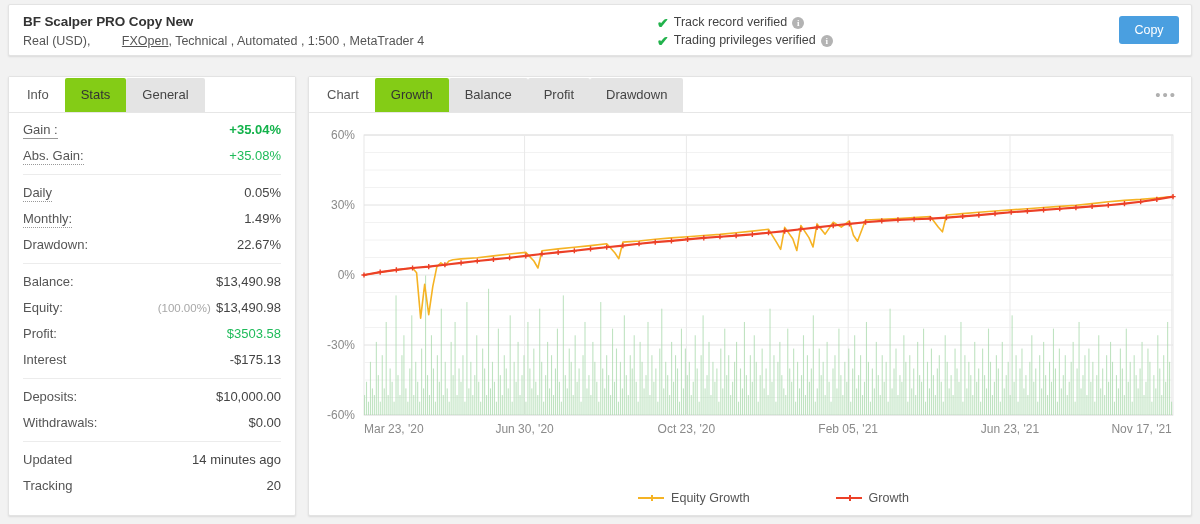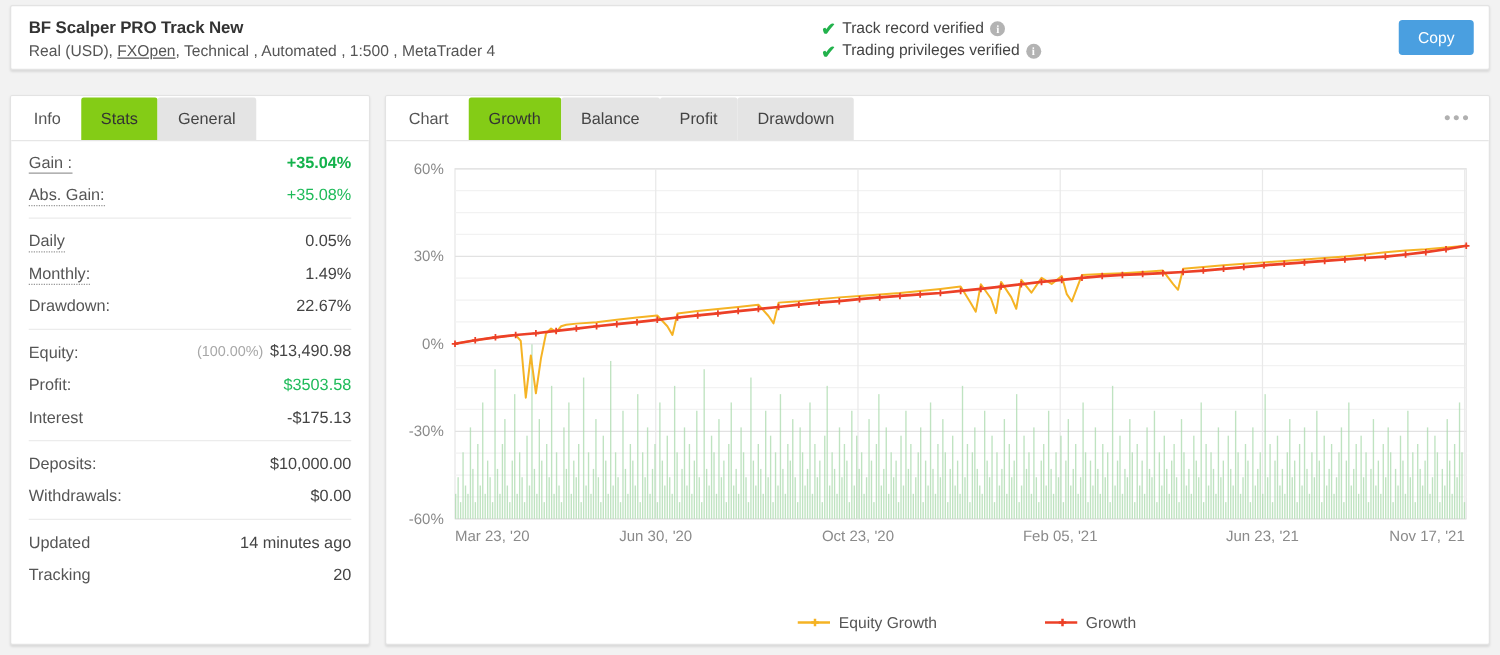--- a/index.html
+++ b/index.html
@@ -24,21 +24,21 @@
   }
   .hdr-left { position: absolute; left: 14px; top: 8px; }
   .hdr-title {
     font-size: 13.5px; font-weight: bold; color: #333;
     letter-spacing: -0.1px; line-height: 17px;
   }
   .hdr-sub {
     font-size: 12.5px; color: #555; line-height: 18px; margin-top: 2px;
   }
   .hdr-sub a {
-    color: #555; text-decoration: underline; cursor: pointer;
+    color: #555; text-decoration: underline; cursor: pointer; margin-left: 28px;
   }
   .hdr-verify {
     position: absolute; left: 648px; top: 9px;
     font-size: 12.5px; color: #444;
   }
   .vrow { display: flex; align-items: center; line-height: 17px; margin-bottom: 1px; }
   .check {
     color: #22b24c; font-size: 14px; font-weight: bold;
     margin-right: 5px; line-height: 1;
   }
@@ -127,21 +127,21 @@
   .lg-item { display: flex; align-items: center; gap: 7px; cursor: pointer; }
   .lg-swatch { display: block; }
 </style>
 </head>
 <body>
 
 <div class="page">
 
   <div class="header-card">
     <div class="hdr-left">
-      <div class="hdr-title">BF Scalper PRO Track New</div>
+      <div class="hdr-title">BF Scalper PRO Copy New</div>
       <div class="hdr-sub">
         <span>Real (USD),</span>
         <a>FXOpen</a><span>, Technical , Automated , 1:500 , MetaTrader 4</span>
       </div>
     </div>
 
     <div class="hdr-verify">
       <div class="vrow">
         <span class="check">✔</span>
         <span>Track record verified</span>
@@ -179,20 +179,24 @@
         </div>
         <div class="srow">
           <span class="lbl dotted">Monthly:</span>
           <span class="val">1.49%</span>
         </div>
         <div class="srow">
           <span class="lbl">Drawdown:</span>
           <span class="val">22.67%</span>
         </div>
         <div class="sep"></div>
+        <div class="srow">
+          <span class="lbl">Balance:</span>
+          <span class="val">$13,490.98</span>
+        </div>
         <div class="srow">
           <span class="lbl">Equity:</span>
           <span class="val"><span class="muted">(100.00%) </span>$13,490.98</span>
         </div>
         <div class="srow">
           <span class="lbl">Profit:</span>
           <span class="val green">$3503.58</span>
         </div>
         <div class="srow">
           <span class="lbl">Interest</span>

